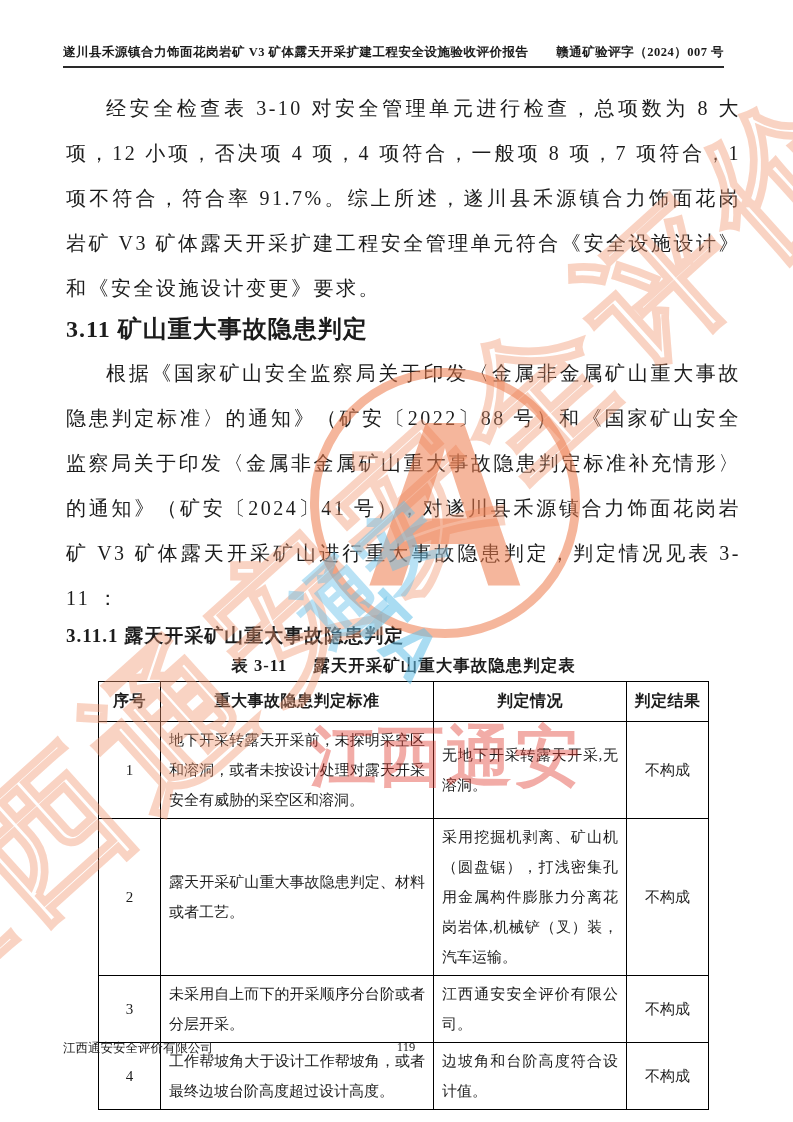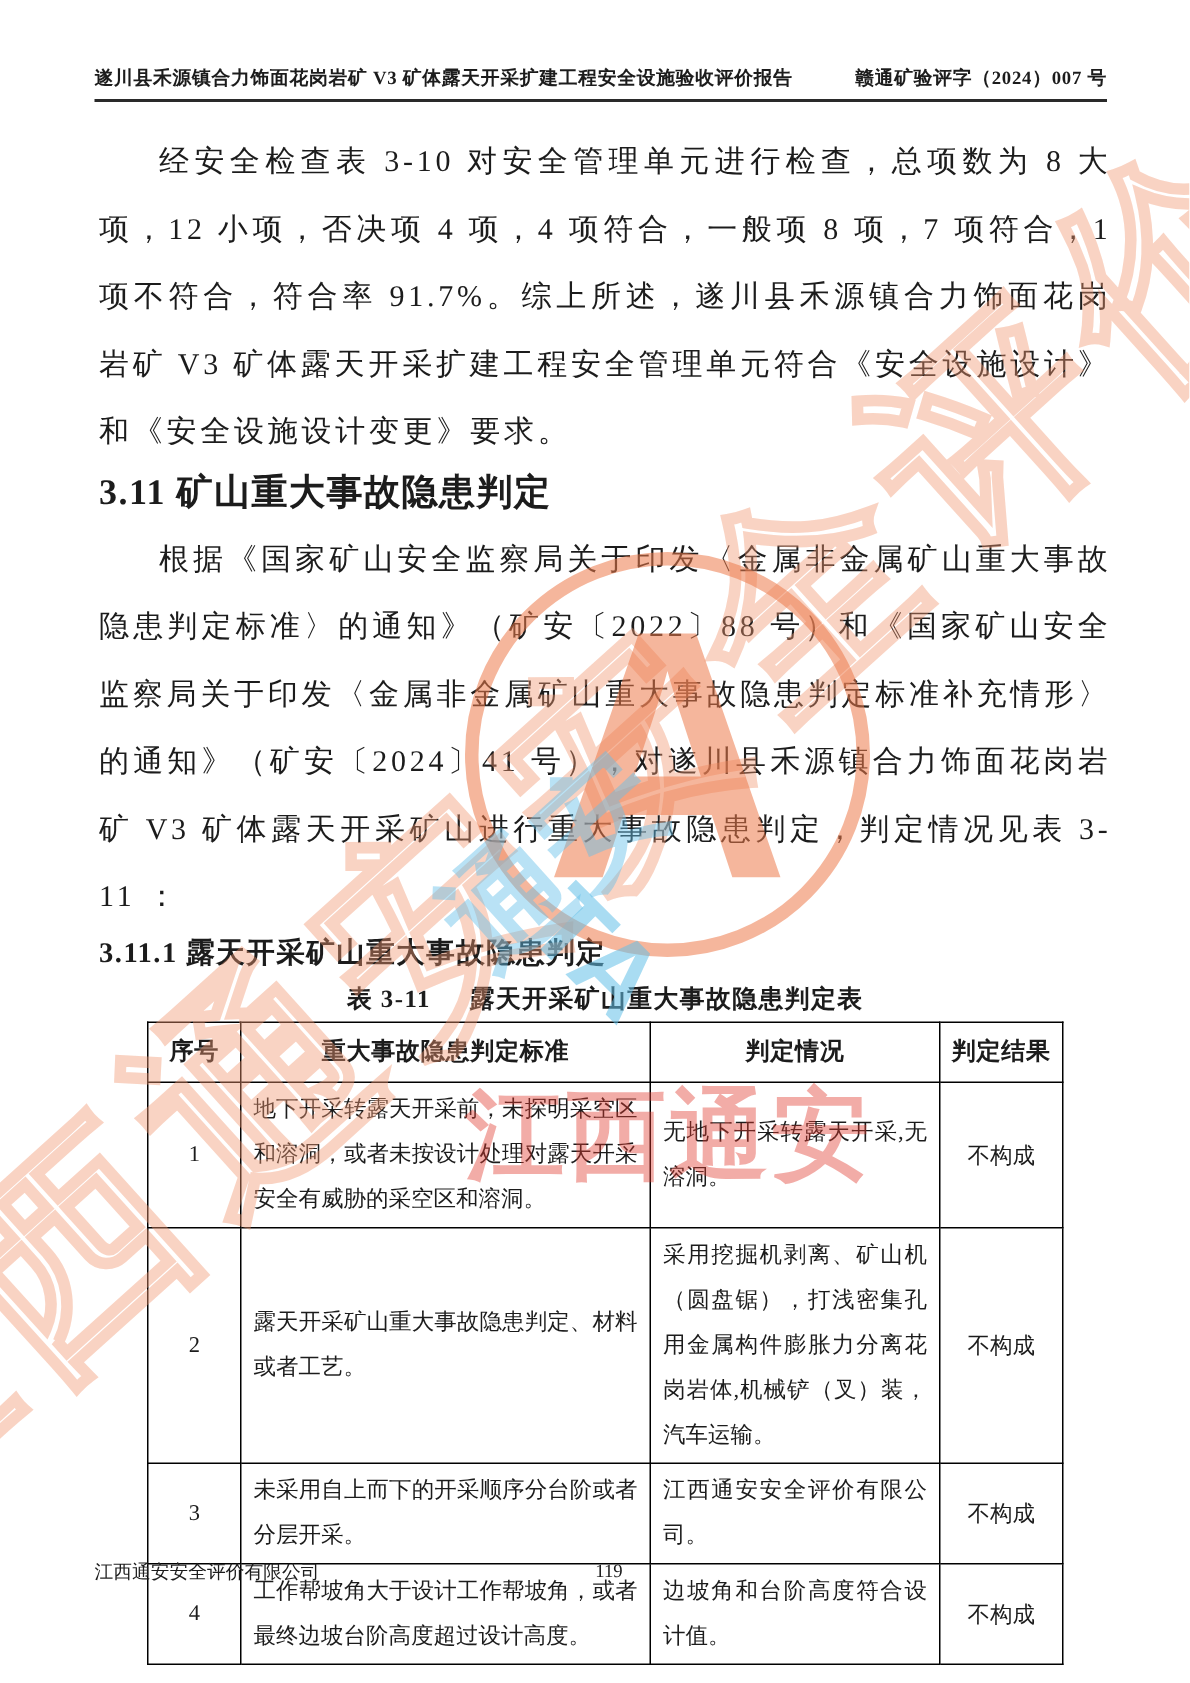--- a/index.html
+++ b/index.html
@@ -12,21 +12,21 @@
     height: 1122px;
     margin: 0 auto;
     background: #ffffff;
     overflow: hidden;
     color: #1c1c1c;
   }
 
   
   .page-header {
     position: absolute;
-    top: 44px; left: 63px; right: 55px;
+    top: 44px; left: 63px; right: 69px;
     display: flex;
     justify-content: space-between;
     align-items: flex-end;
     border-bottom: 2px solid #2a2a2a;
     padding-bottom: 5px;
     font-size: 12.5px;
     font-weight: bold;
     letter-spacing: 0.5px;
     z-index: 1;
   }

